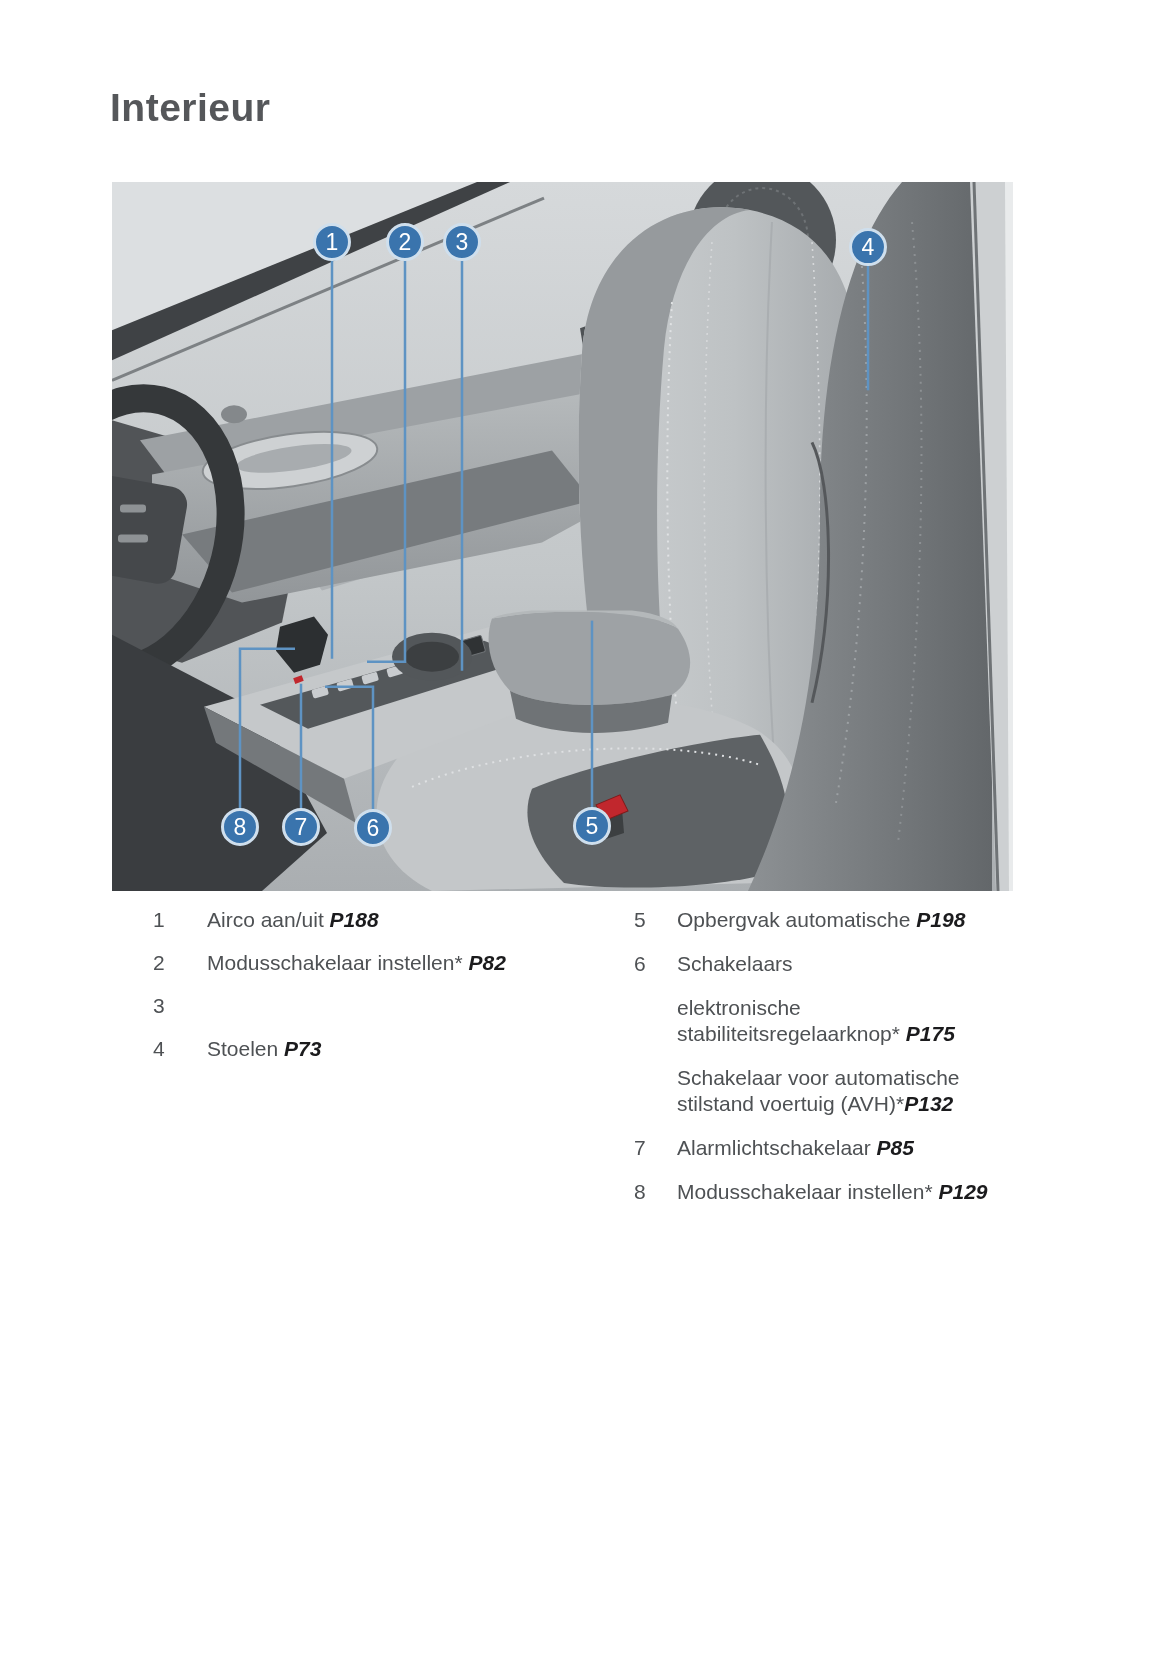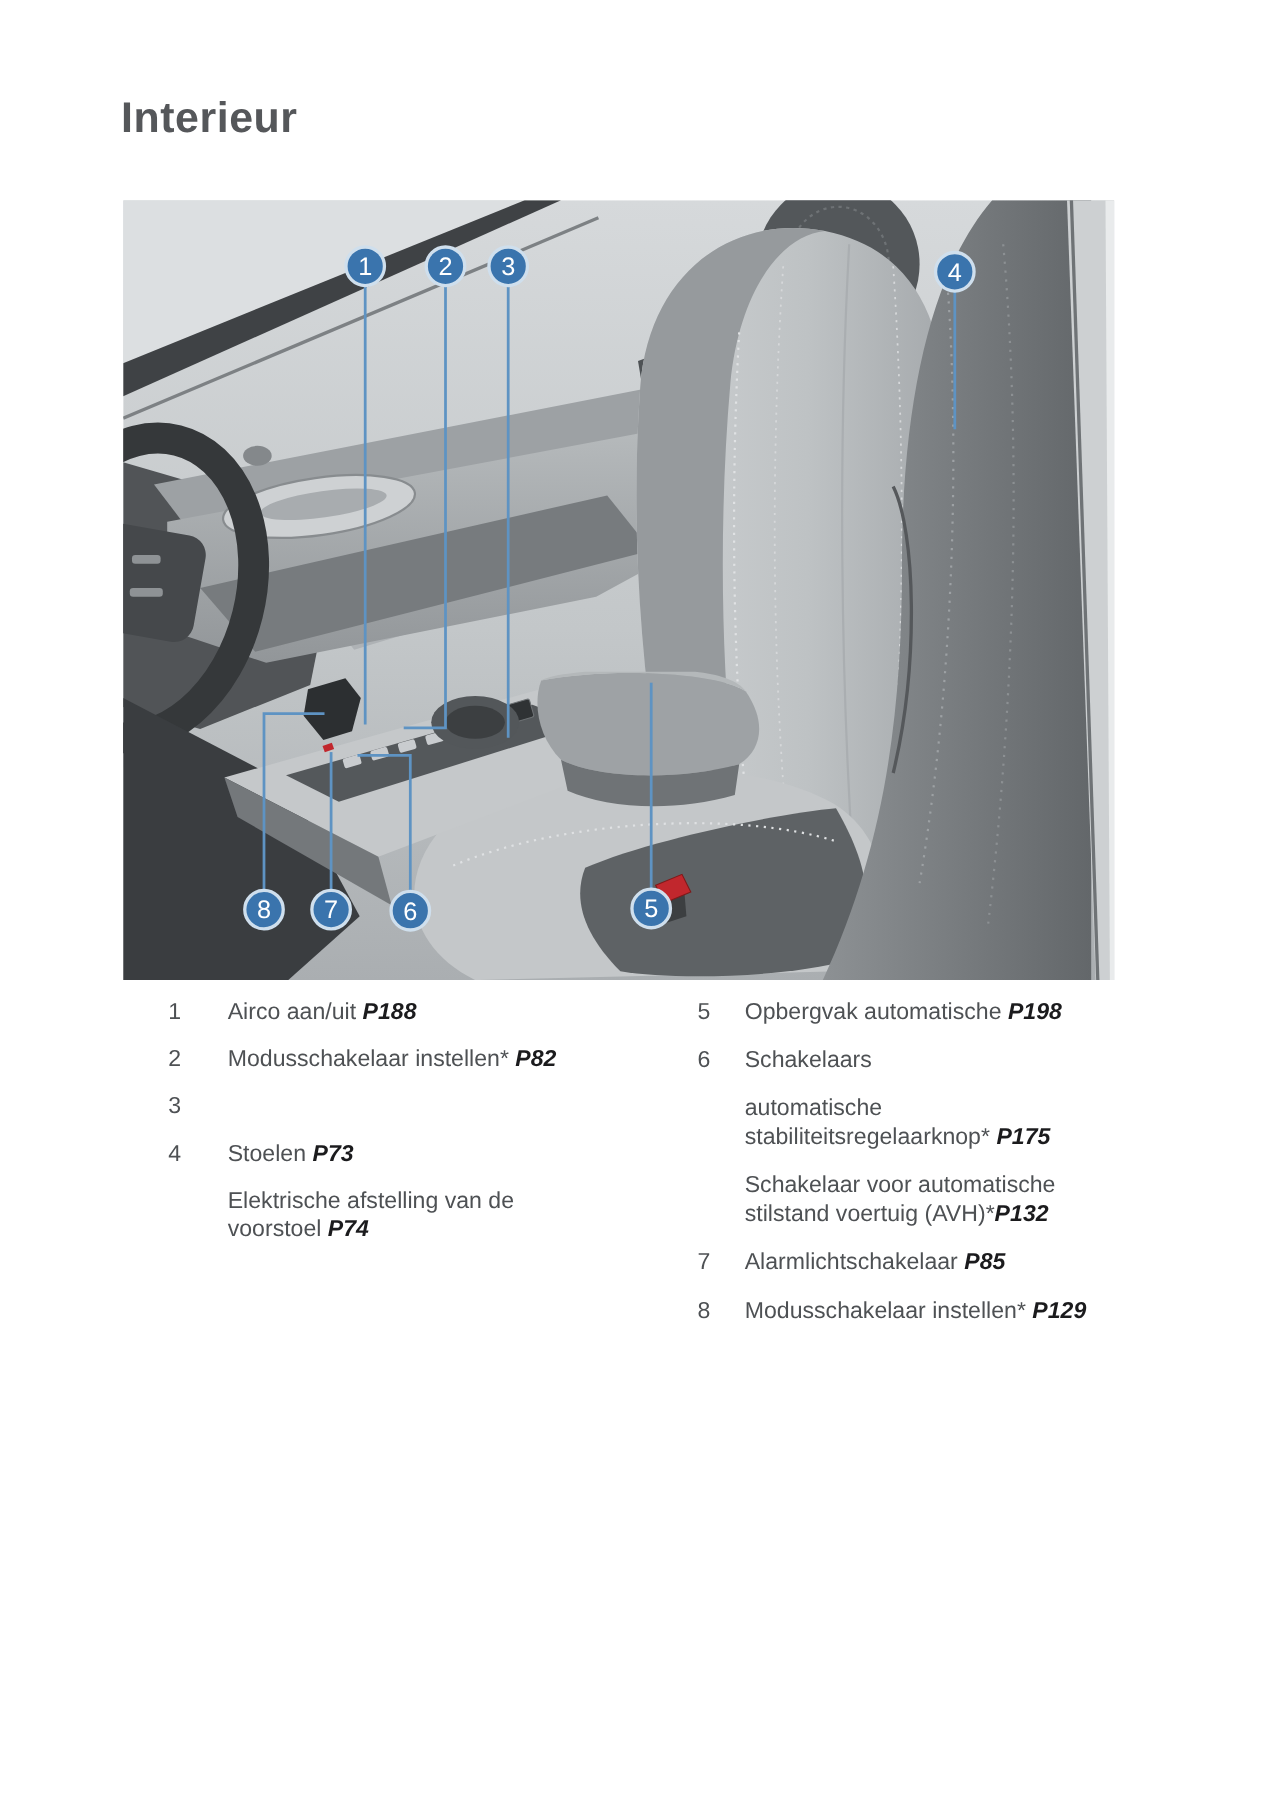--- a/index.html
+++ b/index.html
@@ -199,37 +199,33 @@
         <span class="lnum">2</span>
         <div class="ltext"><span>Modusschakelaar instellen* </span><span class="pref">P82</span></div>
       </div>
       <div class="lrow">
         <span class="lnum">3</span>
       </div>
       <div class="lrow">
         <span class="lnum">4</span>
         <div class="ltext"><span>Stoelen </span><span class="pref">P73</span></div>
       </div>
-      <div class="lrow">
-        <span class="lnum"></span>
-        <div class="ltext"><span>Elektrische afstelling van de</span><br><span>voorstoel </span><span class="pref">P74</span></div>
-      </div>
     </div>
   <div id="legend-right" class="legend-col">
       <div class="lrow">
         <span class="lnum">5</span>
         <div class="ltext"><span>Opbergvak automatische </span><span class="pref">P198</span></div>
       </div>
       <div class="lrow">
         <span class="lnum">6</span>
         <div class="ltext"><span>Schakelaars</span></div>
       </div>
       <div class="lrow">
         <span class="lnum"></span>
-        <div class="ltext"><span>automatische</span><br><span>stabiliteitsregelaarknop* </span><span class="pref">P175</span></div>
+        <div class="ltext"><span>elektronische</span><br><span>stabiliteitsregelaarknop* </span><span class="pref">P175</span></div>
       </div>
       <div class="lrow">
         <span class="lnum"></span>
         <div class="ltext"><span>Schakelaar voor automatische</span><br><span>stilstand voertuig (AVH)*</span><span class="pref">P132</span></div>
       </div>
       <div class="lrow">
         <span class="lnum">7</span>
         <div class="ltext"><span>Alarmlichtschakelaar </span><span class="pref">P85</span></div>
       </div>
       <div class="lrow">

